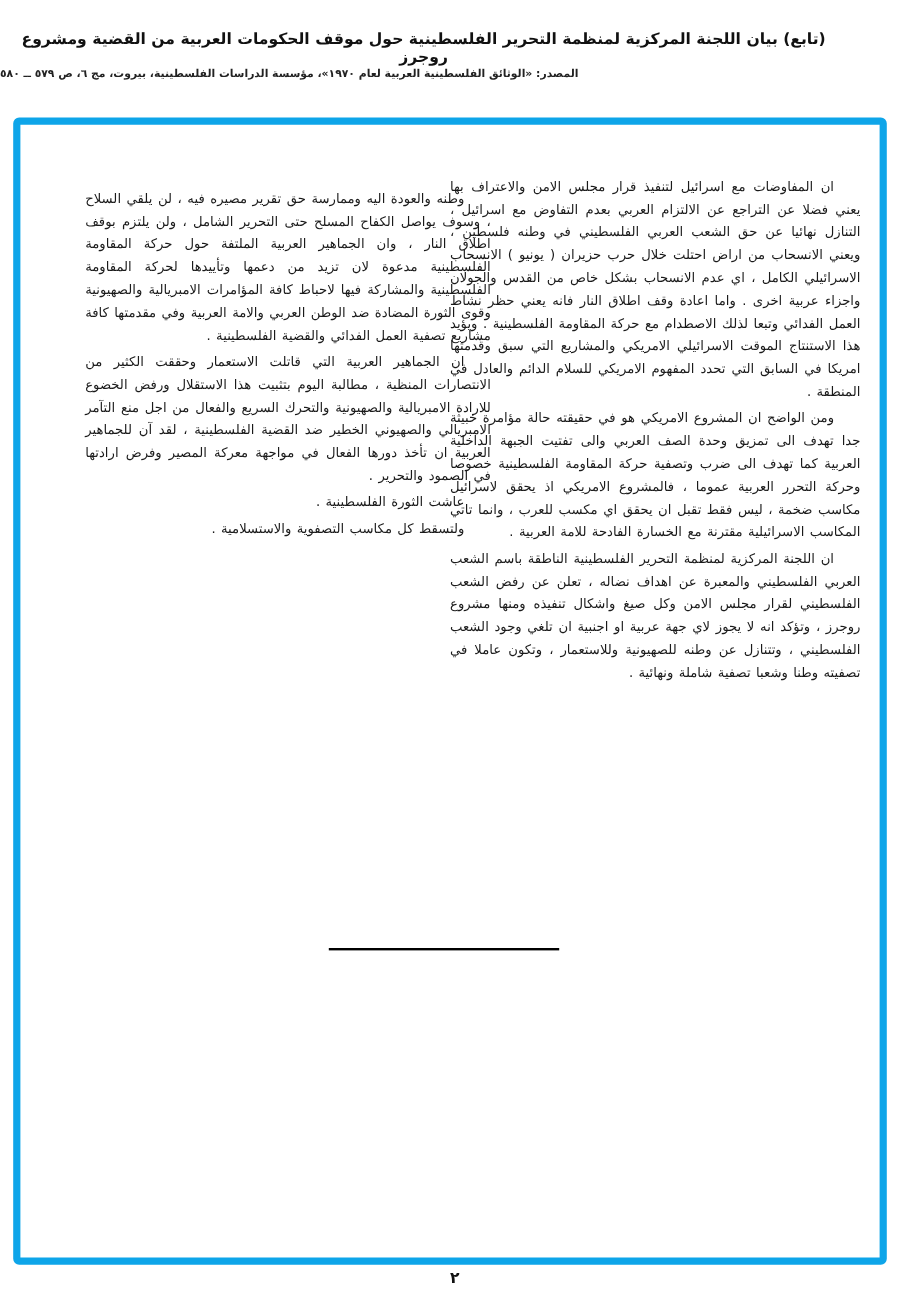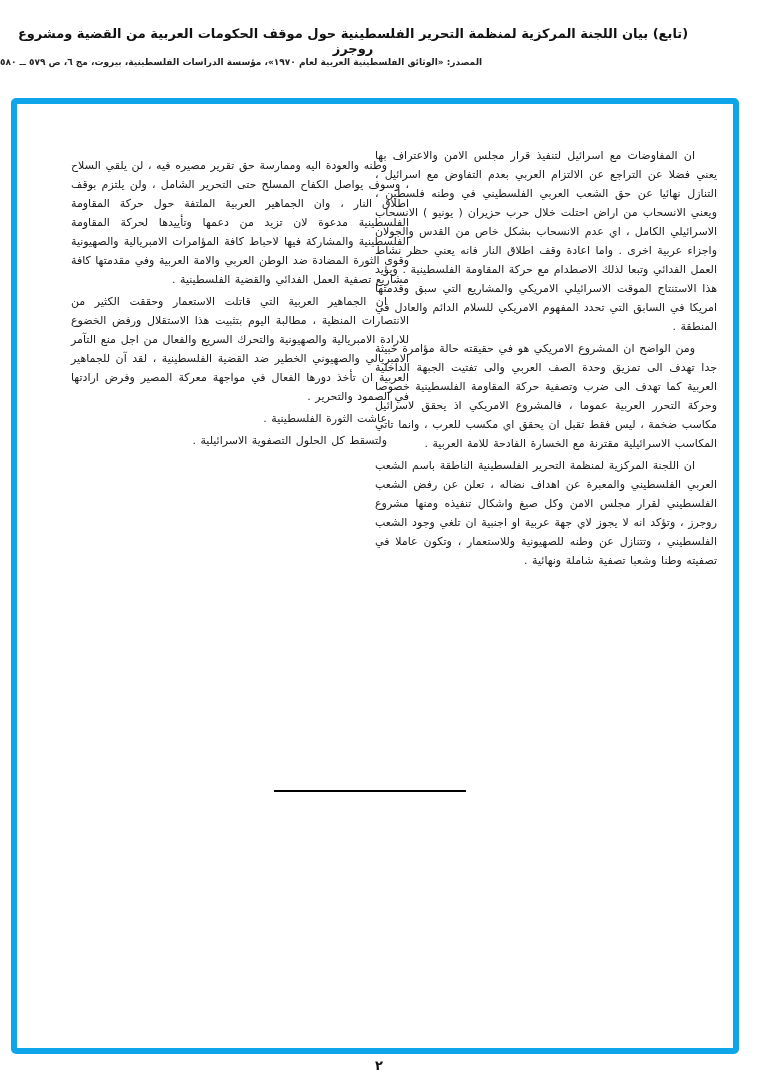--- a/index.html
+++ b/index.html
@@ -106,20 +106,20 @@
   <div class="col col-right">
     <p>ان المفاوضات مع اسرائيل لتنفيذ قرار مجلس الامن والاعتراف بها يعني فضلا عن التراجع عن الالتزام العربي بعدم التفاوض مع اسرائيل ، التنازل نهائيا عن حق الشعب العربي الفلسطيني في وطنه فلسطين ، ويعني الانسحاب من اراض احتلت خلال حرب حزيران ( يونيو ) الانسحاب الاسرائيلي الكامل ، اي عدم الانسحاب بشكل خاص من القدس والجولان واجزاء عربية اخرى . واما اعادة وقف اطلاق النار فانه يعني حظر نشاط العمل الفدائي وتبعا لذلك الاصطدام مع حركة المقاومة الفلسطينية . ويؤيد هذا الاستنتاج الموقت الاسرائيلي الامريكي والمشاريع التي سبق وقدمتها امريكا في السابق التي تحدد المفهوم الامريكي للسلام الدائم والعادل في المنطقة .</p>
     <p>ومن الواضح ان المشروع الامريكي هو في حقيقته حالة مؤامرة خبيثة جدا تهدف الى تمزيق وحدة الصف العربي والى تفتيت الجبهة الداخلية العربية كما تهدف الى ضرب وتصفية حركة المقاومة الفلسطينية خصوصا وحركة التحرر العربية عموما ، فالمشروع الامريكي اذ يحقق لاسرائيل مكاسب ضخمة ، ليس فقط تقبل ان يحقق اي مكسب للعرب ، وانما تاتي المكاسب الاسرائيلية مقترنة مع الخسارة الفادحة للامة العربية .</p>
     <p>ان اللجنة المركزية لمنظمة التحرير الفلسطينية الناطقة باسم الشعب العربي الفلسطيني والمعبرة عن اهداف نضاله ، تعلن عن رفض الشعب الفلسطيني لقرار مجلس الامن وكل صيغ واشكال تنفيذه ومنها مشروع روجرز ، وتؤكد انه لا يجوز لاي جهة عربية او اجنبية ان تلغي وجود الشعب الفلسطيني ، وتتنازل عن وطنه للصهيونية وللاستعمار ، وتكون عاملا في تصفيته وطنا وشعبا تصفية شاملة ونهائية .</p>
   </div>
 
   <div class="col col-left">
     <p>وطنه والعودة اليه وممارسة حق تقرير مصيره فيه ، لن يلقي السلاح ، وسوف يواصل الكفاح المسلح حتى التحرير الشامل ، ولن يلتزم بوقف اطلاق النار ، وان الجماهير العربية الملتفة حول حركة المقاومة الفلسطينية مدعوة لان تزيد من دعمها وتأييدها لحركة المقاومة الفلسطينية والمشاركة فيها لاحباط كافة المؤامرات الامبريالية والصهيونية وقوى الثورة المضادة ضد الوطن العربي والامة العربية وفي مقدمتها كافة مشاريع تصفية العمل الفدائي والقضية الفلسطينية .</p>
     <p>ان الجماهير العربية التي قاتلت الاستعمار وحققت الكثير من الانتصارات المنظية ، مطالبة اليوم بتثبيت هذا الاستقلال ورفض الخضوع للارادة الامبريالية والصهيونية والتحرك السريع والفعال من اجل منع التآمر الامبريالي والصهيوني الخطير ضد القضية الفلسطينية ، لقد آن للجماهير العربية ان تأخذ دورها الفعال في مواجهة معركة المصير وفرض ارادتها في الصمود والتحرير .</p>
     <p class="closing-line">عاشت الثورة الفلسطينية .</p>
-    <p class="closing-line">ولتسقط كل الحلول التصفوية الاسرائيلية .</p>
+    <p class="closing-line">ولتسقط كل مكاسب التصفوية والاستسلامية .</p>
   </div>
 
   <div class="divider"></div>
 
 </div>
 
 <div class="page-number">٢</div>
 
 </body></html>

